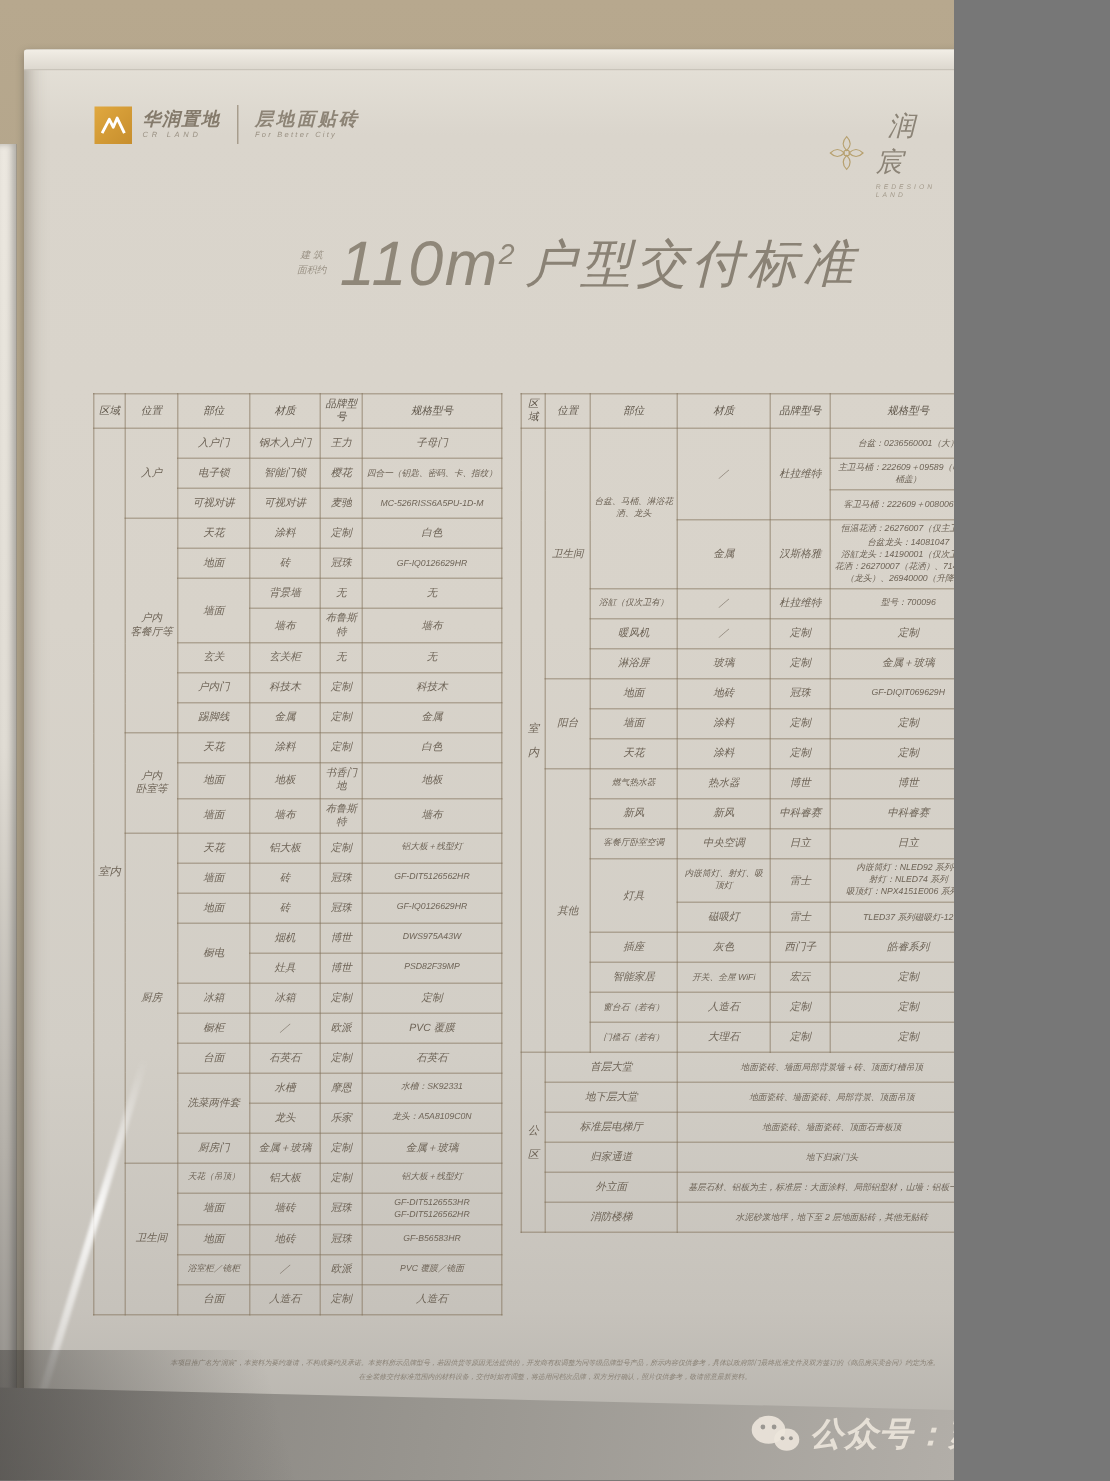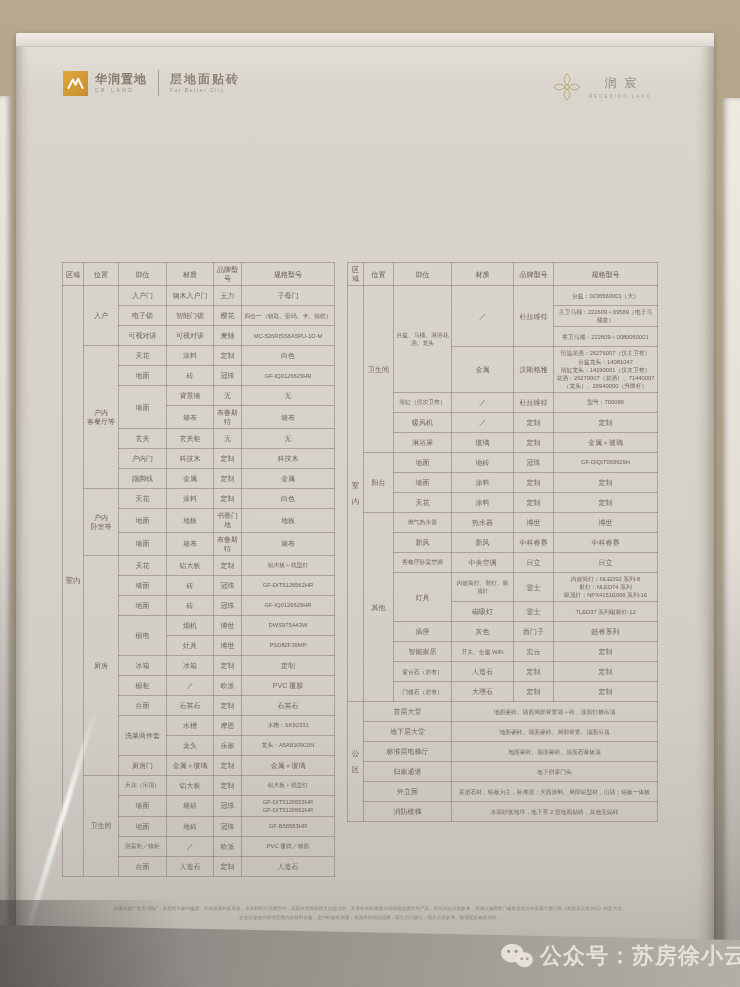--- a/index.html
+++ b/index.html
@@ -1,18 +1,18 @@
 <!DOCTYPE html>
 <html><head>
 <meta charset="utf-8">
 <style>
   html,body{margin:0;padding:0;background:#777;}
-  .scene{position:relative;width:740px;height:987px;overflow:hidden;
+  .scene{position:relative;width:636px;height:987px;overflow:hidden;
          font-family:"Liberation Sans",sans-serif;
-         background:linear-gradient(180deg,#b7a88e 0%,#b2a489 28%,#a89c84 55%,#958d7d 80%,#76726b 100%);}
+         background:linear-gradient(180deg,#b7a88e 0%,#b2a489 28%,#a89c84 55%,#958d7d 80%,#76726b 100%);font-style:italic;}
   
   .sliver-left{position:absolute;left:0;top:96px;width:11px;bottom:0;
       background:linear-gradient(180deg,#ece8e0 0%,#e0dcd4 45%,#b5b1aa 75%,#8a8783 100%);
       box-shadow:inset -3px 0 4px rgba(0,0,0,.25);}
   .sliver-right{position:absolute;left:722px;top:98px;width:18px;bottom:0;
       background:linear-gradient(180deg,#efebe3 0%,#e3dfd7 50%,#bcb8b1 80%,#979490 100%);
       box-shadow:inset 4px 0 6px -2px rgba(60,50,40,.5);}
   
   .board{position:absolute;left:16px;top:33px;width:698px;bottom:0;border-radius:2px;
       background:linear-gradient(180deg,#e6e2d9 0%,#dad5cc 6%,#d8d3ca 40%,#d2cec6 70%,#c6c2bb 88%,#b2afa9 100%);
@@ -26,21 +26,21 @@
   .logo-cr{position:absolute;left:63px;top:70px;display:flex;align-items:center;gap:7px;z-index:2;}
   .cr-icon{width:25px;height:25px;background:linear-gradient(135deg,#e0a83f,#c78e2d);display:flex;align-items:center;justify-content:center;}
   .cr-col{display:flex;flex-direction:column;line-height:1.1;}
   .cr-name{font-size:12px;font-weight:bold;color:#847a6b;letter-spacing:1px;}
   .cr-sub{font-size:5px;color:#9a9183;letter-spacing:2.5px;margin-top:2px;}
   .logo-div{width:1px;height:26px;background:#a79d8d;margin:0 4px;}
   .slogan{font-size:12px;font-weight:bold;color:#8d8476;letter-spacing:2px;}
   .slogan-sub{font-size:5px;color:#9a9183;letter-spacing:1.5px;margin-top:2px;}
   .logo-rc{position:absolute;left:552px;top:72px;display:flex;align-items:center;gap:7px;z-index:2;}
   .rc-col{display:flex;flex-direction:column;align-items:center;}
-  .rc-name{font-family:"Liberation Serif",serif;font-size:12px;color:#8b8376;letter-spacing:8px;text-indent:8px;}
+  .rc-name{font-family:"Liberation Serif",serif;font-size:18px;color:#8b8376;letter-spacing:8px;text-indent:8px;}
   .rc-sub{font-size:4.5px;color:#a49b8c;letter-spacing:2px;margin-top:2px;}
   
   .title-row{position:absolute;left:0;top:152px;width:740px;display:flex;justify-content:center;align-items:center;z-index:2;padding-left:30px;box-sizing:border-box;}
   .title-prefix{font-size:6.5px;line-height:1.6;color:#9a9285;text-align:center;margin-right:9px;}
   .title-big{font-size:42px;color:#8f8779;letter-spacing:1px;}
   .title-sup{font-size:19px;vertical-align:14px;}
   .title-cn{font-size:34px;color:#8a8275;letter-spacing:3px;margin-left:6px;}
   
   table{border-collapse:collapse;table-layout:fixed;position:absolute;z-index:2;}
   #tbl-left{left:62px;top:262px;width:272px;}
@@ -103,20 +103,28 @@
         <path d="M18 16c4-4 8-4 12 0c-4 4-8 4-12 0z"></path>
         <circle cx="16" cy="16" r="2.5"></circle>
       </g>
     </svg>
     <div class="rc-col">
       <span class="rc-name">润宸</span>
       <span class="rc-sub">REDESION LAND</span>
     </div>
   </div>
 
+  <div class="title-row">
+    <div class="title-prefix">
+      <div>建 筑</div>
+      <div>面积约</div>
+    </div>
+    <span class="title-big"><span>110m</span><span class="title-sup">2</span></span>
+    <span class="title-cn">户型交付标准</span>
+  </div>
 
   <table id="tbl-left">
     <colgroup>
         <col style="width:21px">
         <col style="width:35px">
         <col style="width:48px">
         <col style="width:47px">
         <col style="width:28px">
         <col style="width:93px">
       </colgroup>

